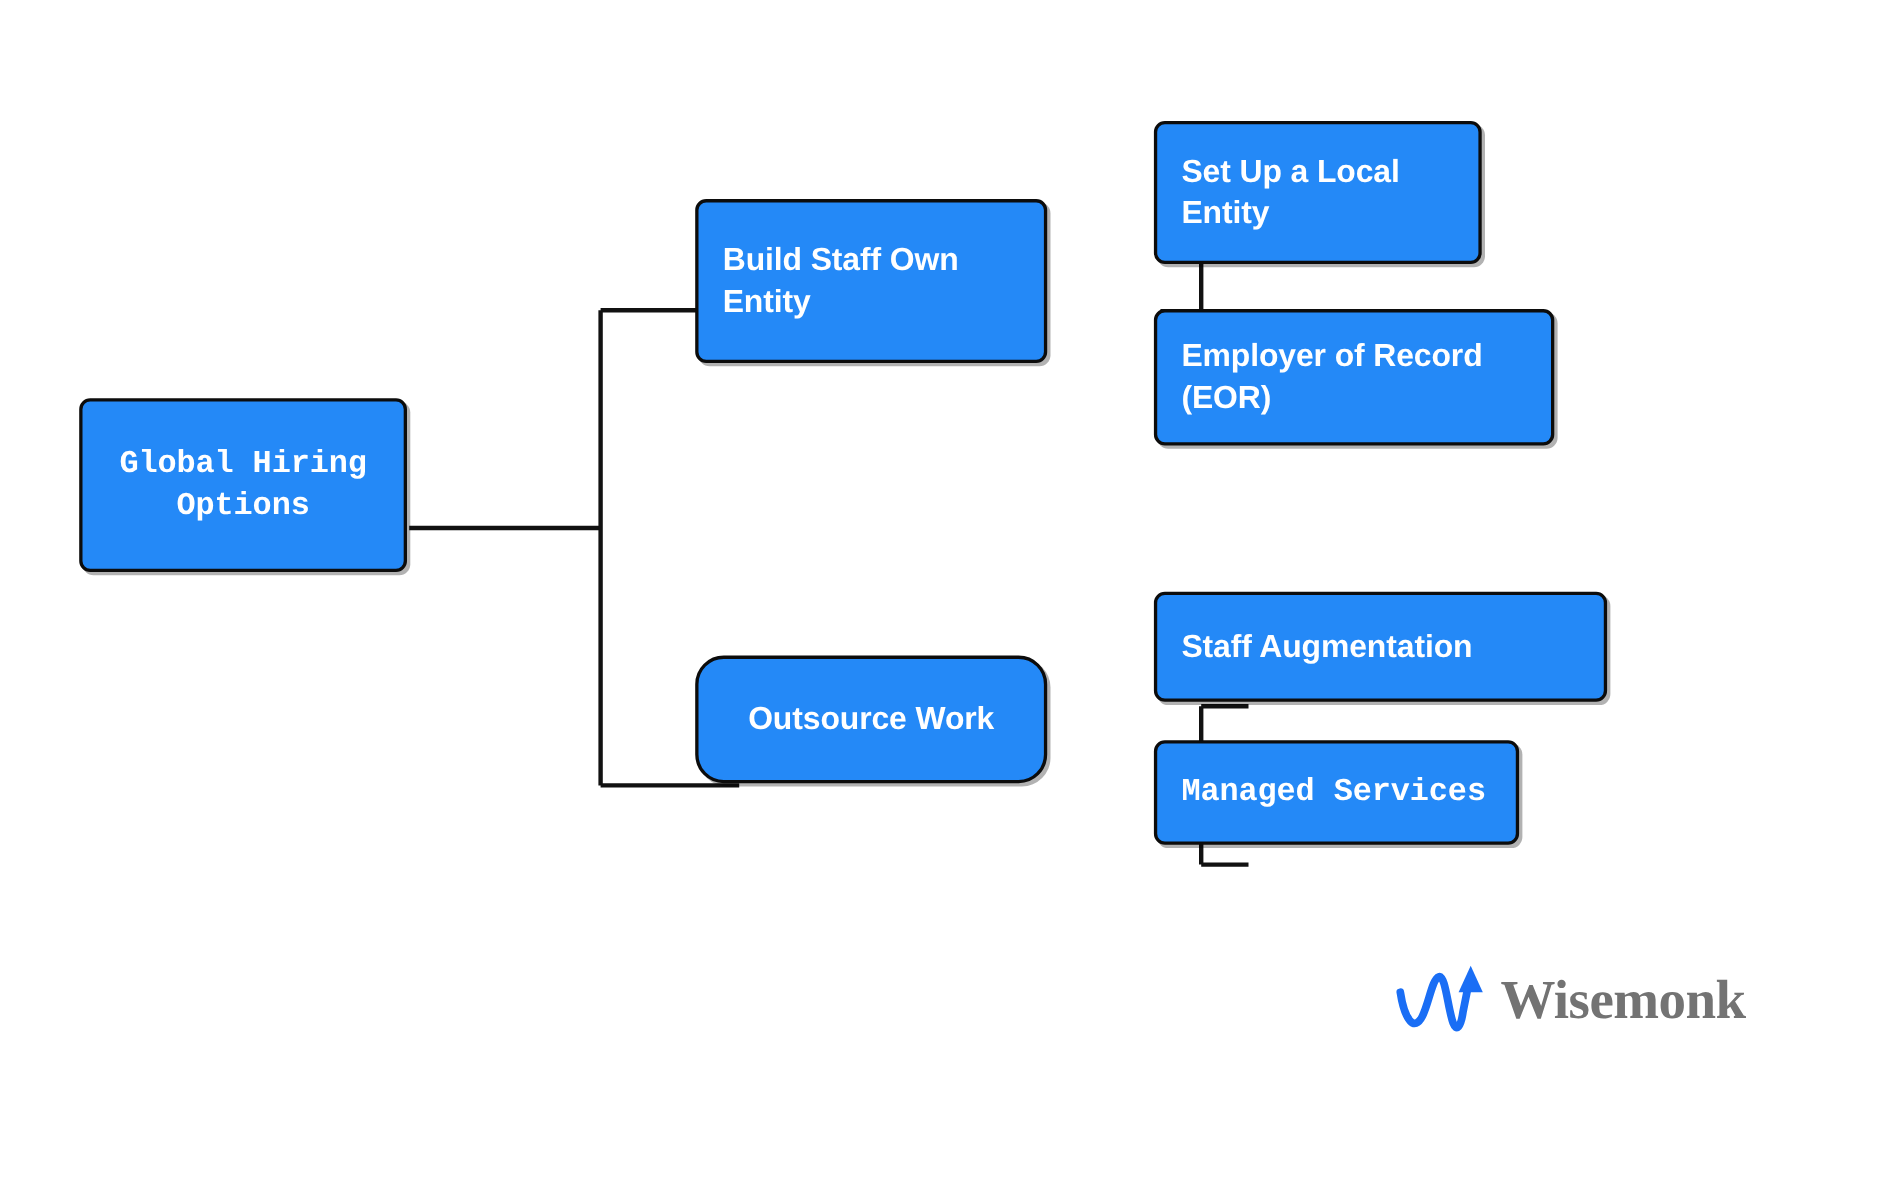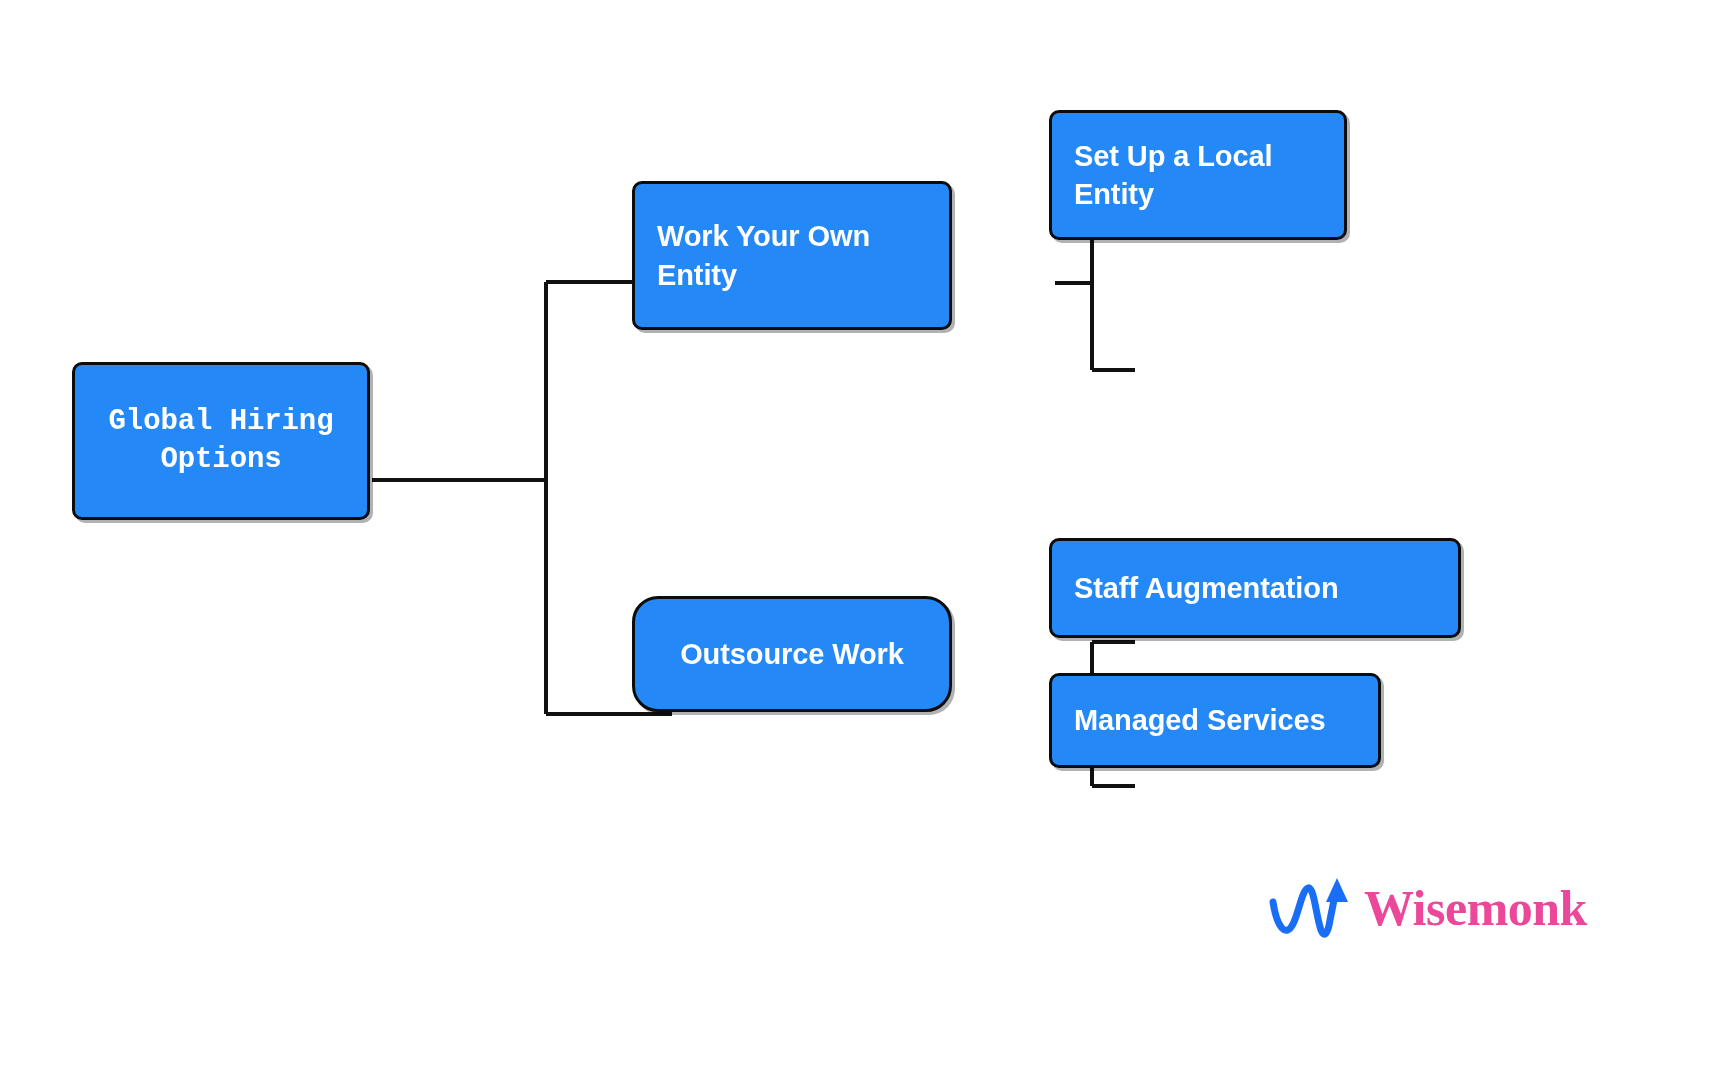--- a/index.html
+++ b/index.html
@@ -52,37 +52,37 @@
     width: 100%;
   }
 
   
   #node-root            { left: 72px;   top: 362px; width: 298px;  height: 158px; font-family: Liberation Mono, monospace; }
   #node-build-entity    { left: 632px;  top: 181px; width: 320px;  height: 149px; }
   #node-outsource       { left: 632px;  top: 596px; width: 320px;  height: 116px; border-radius: 26px; }
   #node-local-entity    { left: 1049px; top: 110px; width: 298px;  height: 130px; }
   #node-eor             { left: 1049px; top: 281px; width: 364px;  height: 124px; }
   #node-staff-aug       { left: 1049px; top: 538px; width: 412px;  height: 100px; }
-  #node-managed-svc     { left: 1049px; top: 673px; width: 332px;  height: 95px;  }
+  #node-managed-svc     { left: 1049px; top: 673px; width: 332px;  height: 95px; font-family: Liberation Mono, monospace;  }
 
   
   #logo {
     position: absolute;
     left: 1268px;
     top: 876px;
     display: flex;
     align-items: center;
     gap: 10px;
   }
   #logo-mark { display: block; }
   #logo-wordmark {
     font-family: "Liberation Serif", serif;
     font-size: 50px;
     font-weight: bold;
-    color: #ec4899;
+    color: #737373;
     letter-spacing: -0.5px;
     line-height: 1;
   }
 </style>
 </head>
 <body>
 
 <div id="canvas">
 
   <svg id="edges" viewBox="0 0 1713 1072" width="1713" height="1072" aria-hidden="true">
@@ -106,31 +106,34 @@
       <path d="M 1092 642 L 1135 642"></path>
       <path d="M 1092 786 L 1135 786"></path>
     </g>
   </svg>
 
   <div class="node center-text" id="node-root">
     <span class="label">Global Hiring Options</span>
   </div>
 
   <div class="node" id="node-build-entity">
-    <span class="label">Work Your Own Entity</span>
+    <span class="label">Build Staff Own Entity</span>
   </div>
 
   <div class="node center-text" id="node-outsource">
     <span class="label">Outsource Work</span>
   </div>
 
   <div class="node" id="node-local-entity">
     <span class="label">Set Up a Local Entity</span>
   </div>
 
+  <div class="node" id="node-eor">
+    <span class="label">Employer of Record (EOR)</span>
+  </div>
 
   <div class="node" id="node-staff-aug">
     <span class="label">Staff Augmentation</span>
   </div>
 
   <div class="node" id="node-managed-svc">
     <span class="label">Managed Services</span>
   </div>
 
   <div id="logo">

